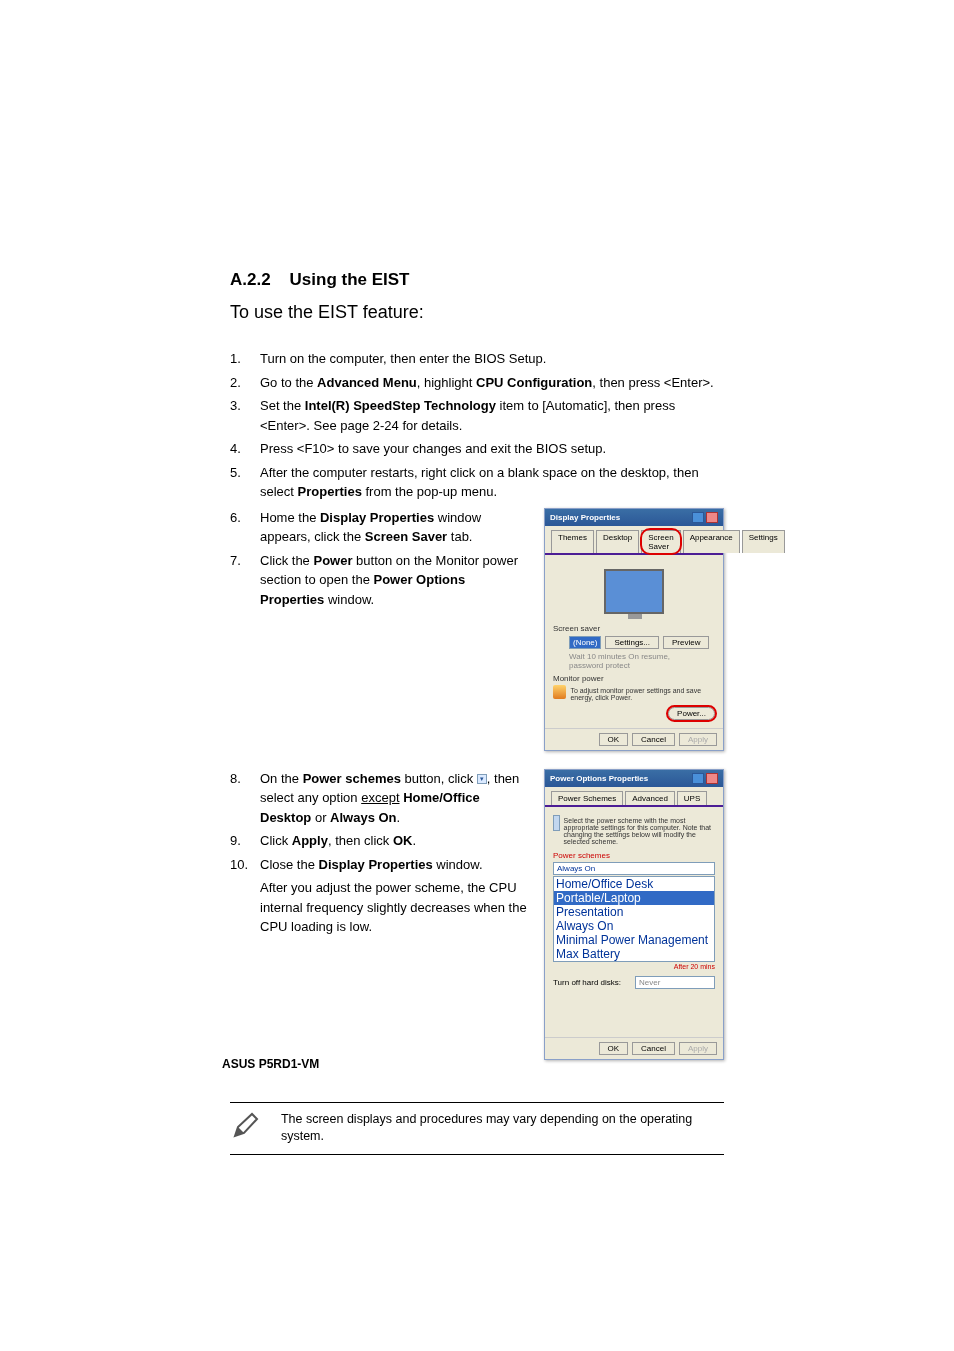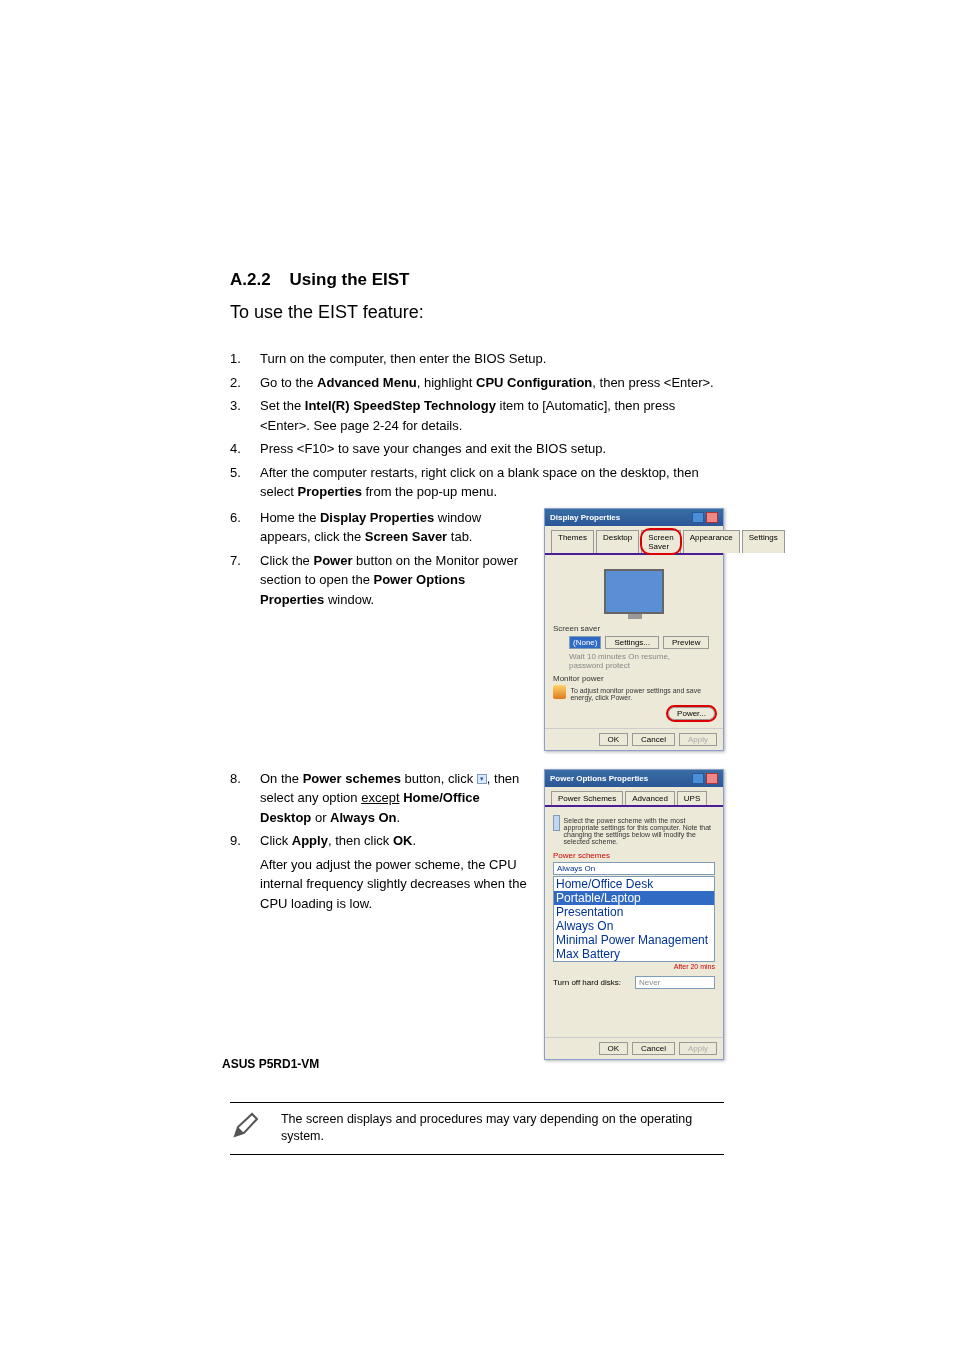--- a/index.html
+++ b/index.html
@@ -270,20 +270,26 @@
           <span class="step-body">
             <span>On the </span><span class="bold">Power schemes</span><span> button, click </span><span class="dd-arrow">▾</span><span>, then select any option </span><span class="underline">except</span><span> </span><span class="bold">Home/Office Desktop</span><span> or </span><span class="bold">Always On</span><span>.</span>
           </span>
         </li>
         <li>
           <span class="step-num">9.</span>
           <span class="step-body">
             <span>Click </span><span class="bold">Apply</span><span>, then click </span><span class="bold">OK</span><span>.</span>
           </span>
         </li>
+        <li>
+          <span class="step-num">10.</span>
+          <span class="step-body">
+            <span>Close the </span><span class="bold">Display Properties</span><span> window.</span>
+          </span>
+        </li>
       </ol>
       <p style="font-size:13px; line-height:1.5; margin-left:30px; margin-top:2px;">After you adjust the power scheme, the CPU internal frequency slightly decreases when the CPU loading is low.</p>
     </div>
     <div class="col-right">
       <div class="win-dialog">
         <div class="titlebar">
           <span>Power Options Properties</span>
           <span class="title-btns">
             <span class="tbtn help"></span>
             <span class="tbtn"></span>

